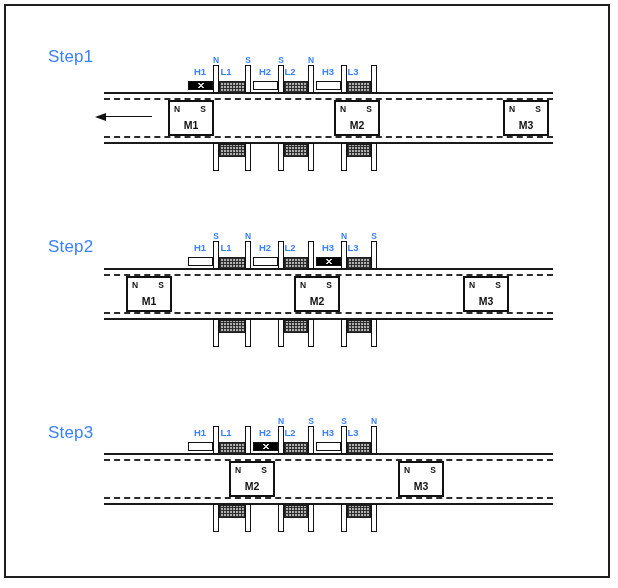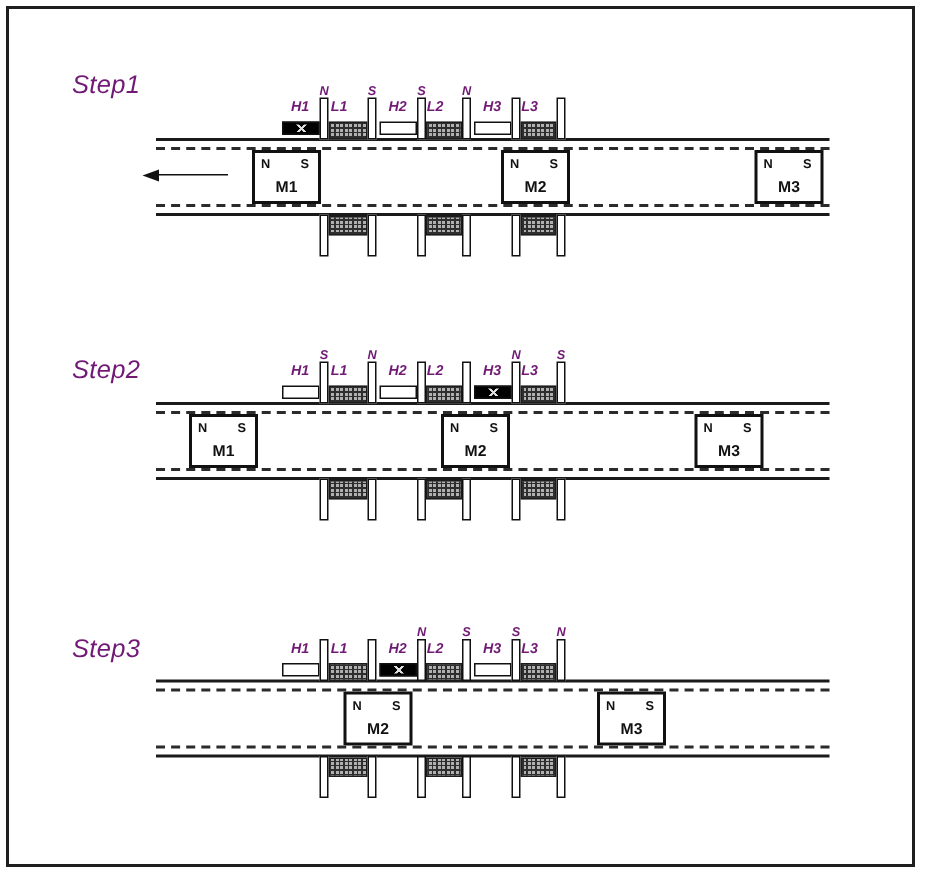--- a/index.html
+++ b/index.html
@@ -1,19 +1,19 @@
 <!DOCTYPE html>
 <html><head>
 <meta charset="utf-8">
 <style>
   html,body{margin:0;padding:0;background:#fff;}
   body{width:618px;height:588px;font-family:"Liberation Sans",sans-serif;color:#111;}
   #fig{position:relative;width:618px;height:588px;background:#fff;overflow:hidden;}
   .frame{position:absolute;left:4px;top:4px;width:606px;height:574px;border:2px solid #1f1f1f;box-sizing:border-box;}
-  .lbl{position:absolute;color:#701a75;white-space:nowrap;font-style:italic;}
+  .lbl{position:absolute;color:#3b82f6;white-space:nowrap;}
   .step-label{font-size:17px;letter-spacing:0.2px;}
   .tag{font-size:9.5px;font-weight:bold;transform:translateX(-50%);}
   .pole{font-size:8.5px;font-weight:bold;transform:translateX(-50%);}
   .rail-solid{position:absolute;height:0;border-top:2px solid #1a1a1a;}
   .rail-dash{position:absolute;height:0;border-top:2px dashed #2b2b2b;}
   .bar{position:absolute;width:6px;height:28px;background:#fff;border:1.5px solid #111;box-sizing:border-box;}
   .coil{position:absolute;box-sizing:border-box;border:1px solid #1c1c1c;background-color:#b0b0b0;
         background-image:repeating-linear-gradient(0deg,#2e2e2e 0 1px,transparent 1px 3px),
                          repeating-linear-gradient(90deg,#2e2e2e 0 1px,transparent 1px 3px);}
   .sensor{position:absolute;width:25px;height:9px;box-sizing:border-box;border:1.5px solid #111;background:#fff;}

